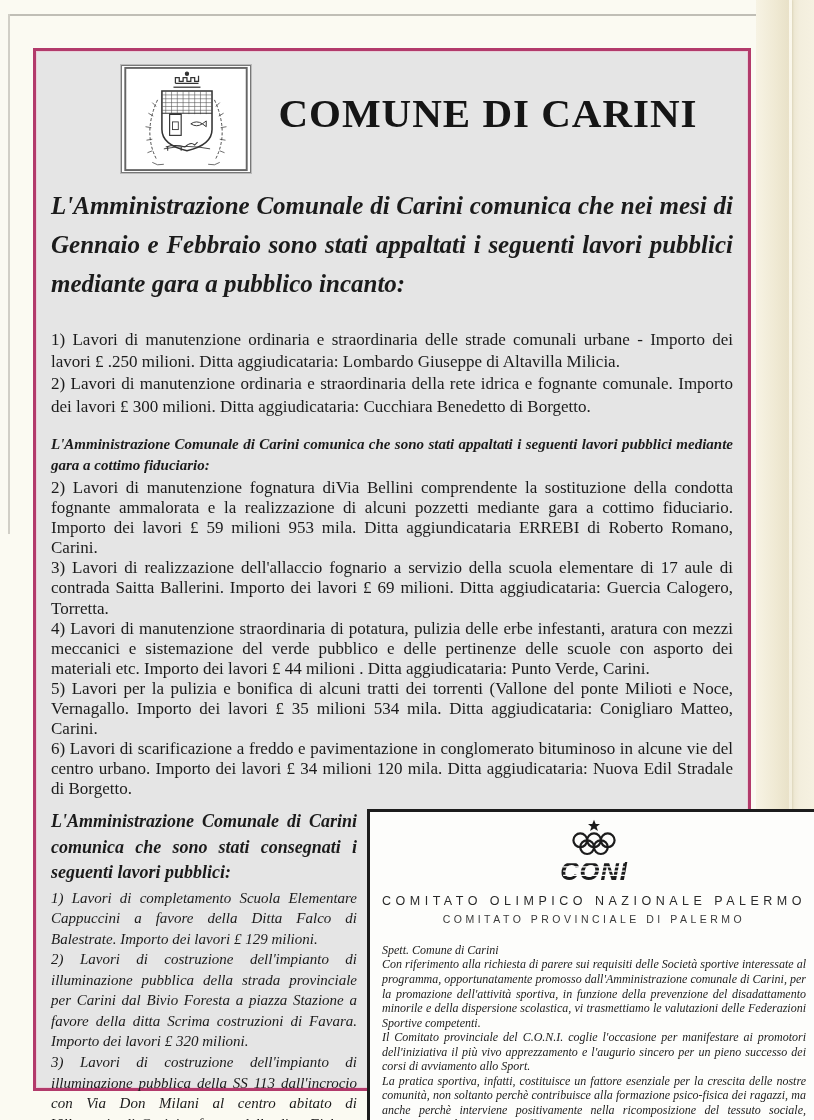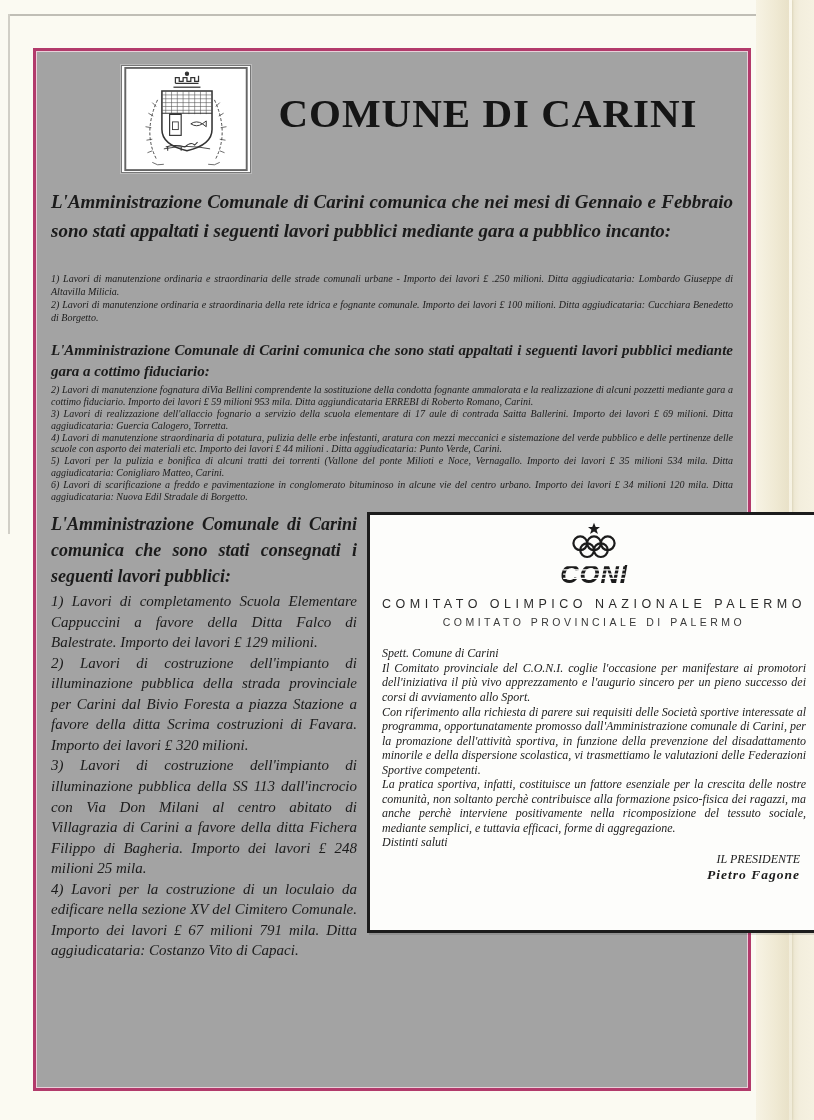--- a/index.html
+++ b/index.html
@@ -12,43 +12,43 @@
   
   .scan-edge-top{position:absolute;left:10px;top:14px;width:804px;height:2px;background:#a7a49c;opacity:.7;}
   .scan-edge-left{position:absolute;left:8px;top:14px;width:2px;height:520px;background:#b5b2aa;opacity:.6;}
   .scan-curl{position:absolute;right:0;top:0;width:58px;height:1120px;
     background:linear-gradient(90deg,#f7f3e4 0%,#efe9d3 35%,#e9e2c9 55%,#f3eedd 75%,#f6f1e1 100%);}
   .scan-crease{position:absolute;right:22px;top:0;width:3px;height:1120px;background:linear-gradient(180deg,#fbf8ec,#f0ebd8);box-shadow:1px 0 2px #ddd5bc;}
 
   .frame{
     position:absolute;left:33px;top:48px;width:718px;height:1043px;
     border:3px solid #b23a6b;
-    background:#a3a3a3;
+    background:#e5e5e5;
     box-shadow:inset 0 0 0 1px #e8cfd9;
     padding:10px 13px 0 13px;box-sizing:border-box;
   }
 
   .header-row{display:flex;align-items:flex-start;margin:4px 0 2px 0;}
   .arms-box{
     width:128px;height:106px;margin-left:72px;background:#fff;
     border:1px solid #777;box-shadow:0 0 0 1px #bbb;flex:none;
   }
   .arms-box svg{width:100%;height:100%;display:block;}
   .title-wrap{flex:1;text-align:center;padding-top:28px;padding-right:10px;}
   .doc-title{
     font-size:41px;font-weight:bold;letter-spacing:1px;line-height:1;
     font-family:"Liberation Serif",serif;color:#151515;
   }
 
   .intro{
     margin:14px 2px 0 2px;
-    font-size:19px;font-weight:bold;font-style:italic;line-height:1.55;
+    font-size:25px;font-weight:bold;font-style:italic;line-height:1.55;
     text-align:justify;
   }
-  .plist{margin:0 2px;font-size:10px;font-style:italic;line-height:1.25;text-align:justify;}
+  .plist{margin:0 2px;font-size:17px;line-height:1.25;text-align:justify;}
   .plist p{margin:0;}
   .sec1{margin-top:26px;line-height:1.3;}
   .sec2-head{
     margin:16px 2px 2px 2px;font-size:15px;font-weight:bold;font-style:italic;
     line-height:1.42;text-align:justify;
   }
   .sec2{line-height:1.18;}
 
   .two-col{display:flex;margin-top:10px;align-items:flex-start;}
   .left-col{width:306px;flex:none;padding:0 2px;}
@@ -135,21 +135,21 @@
     </div>
     <div class="title-wrap">
       <div class="doc-title">COMUNE DI CARINI</div>
     </div>
   </div>
 
   <div class="intro">L'Amministrazione Comunale di Carini comunica che nei mesi di Gennaio e Febbraio sono stati appaltati i seguenti lavori pubblici mediante gara a pubblico incanto:</div>
 
   <div class="plist sec1">
     <p>1) Lavori di manutenzione ordinaria e straordinaria delle strade comunali urbane - Importo dei lavori £ .250 milioni. Ditta aggiudicataria: Lombardo Giuseppe di Altavilla Milicia.</p>
-    <p>2) Lavori di manutenzione ordinaria e straordinaria della rete idrica e fognante comunale. Importo dei lavori £ 100 milioni. Ditta aggiudicataria: Cucchiara Benedetto di Borgetto.</p>
+    <p>2) Lavori di manutenzione ordinaria e straordinaria della rete idrica e fognante comunale. Importo dei lavori £ 300 milioni. Ditta aggiudicataria: Cucchiara Benedetto di Borgetto.</p>
   </div>
 
   <div class="sec2-head">L'Amministrazione Comunale di Carini comunica che sono stati appaltati i seguenti lavori pubblici mediante gara a cottimo fiduciario:</div>
 
   <div class="plist sec2">
     <p>2) Lavori di manutenzione fognatura diVia Bellini comprendente la sostituzione della condotta fognante ammalorata e la realizzazione di alcuni pozzetti mediante gara a cottimo fiduciario. Importo dei lavori £ 59 milioni 953 mila. Ditta aggiundicataria ERREBI di Roberto Romano, Carini.</p>
     <p>3) Lavori di realizzazione dell'allaccio fognario a servizio della scuola elementare di 17 aule di contrada Saitta Ballerini. Importo dei lavori £ 69 milioni. Ditta aggiudicataria: Guercia Calogero, Torretta.</p>
     <p>4) Lavori di manutenzione straordinaria di potatura, pulizia delle erbe infestanti, aratura con mezzi meccanici e sistemazione del verde pubblico e delle pertinenze delle scuole con asporto dei materiali etc. Importo dei lavori £ 44 milioni . Ditta aggiudicataria: Punto Verde,  Carini.</p>
     <p>5) Lavori per la pulizia e bonifica di alcuni tratti dei torrenti (Vallone del ponte Milioti e Noce, Vernagallo. Importo dei lavori £ 35 milioni 534 mila. Ditta aggiudicataria: Conigliaro Matteo, Carini.</p>
     <p>6) Lavori di scarificazione a freddo e pavimentazione in conglomerato bituminoso in alcune vie del centro urbano. Importo dei lavori £ 34 milioni 120 mila. Ditta aggiudicataria: Nuova Edil Stradale di Borgetto.</p>
@@ -187,22 +187,22 @@
               <path d="M34 52 h72 M34 57 h72 M34 62 h72 M34 67 h72"></path>
             </g>
           </g>
         </svg>
       </div>
       <div class="coni-org1">COMITATO OLIMPICO NAZIONALE PALERMO</div>
       <div class="coni-org2">COMITATO PROVINCIALE DI PALERMO</div>
 
       <div class="letter">
         <p class="salutation">Spett. Comune di Carini</p>
+        <p>Con riferimento alla richiesta di parere sui requisiti delle Società sportive interessate al programma, opportunatamente promosso dall'Amministrazione comunale di Carini, per la promazione dell'attività sportiva, in funzione della prevenzione del disadattamento minorile e della dispersione scolastica, vi trasmettiamo le valutazioni delle Federazioni Sportive competenti.</p>
         <p>Il Comitato provinciale del C.O.N.I. coglie l'occasione per manifestare ai promotori dell'iniziativa il più vivo apprezzamento e l'augurio sincero per un pieno successo dei corsi di avviamento allo Sport.</p>
-        <p>Con riferimento alla richiesta di parere sui requisiti delle Società sportive interessate al programma, opportunatamente promosso dall'Amministrazione comunale di Carini, per la promazione dell'attività sportiva, in funzione della prevenzione del disadattamento minorile e della dispersione scolastica, vi trasmettiamo le valutazioni delle Federazioni Sportive competenti.</p>
         <p>La pratica sportiva, infatti, costituisce un fattore esenziale per la crescita delle nostre comunità, non soltanto perchè contribuisce alla formazione psico-fisica dei ragazzi, ma anche perchè interviene positivamente nella ricomposizione del tessuto sociale, mediante semplici, e tuttavia efficaci, forme di aggregazione.</p>
         <p class="closing">Distinti saluti</p>
       </div>
 
       <div class="sig">
         <div class="sig-title">IL PRESIDENTE</div>
         <div class="sig-name">Pietro Fagone</div>
       </div>
     </div>
 

